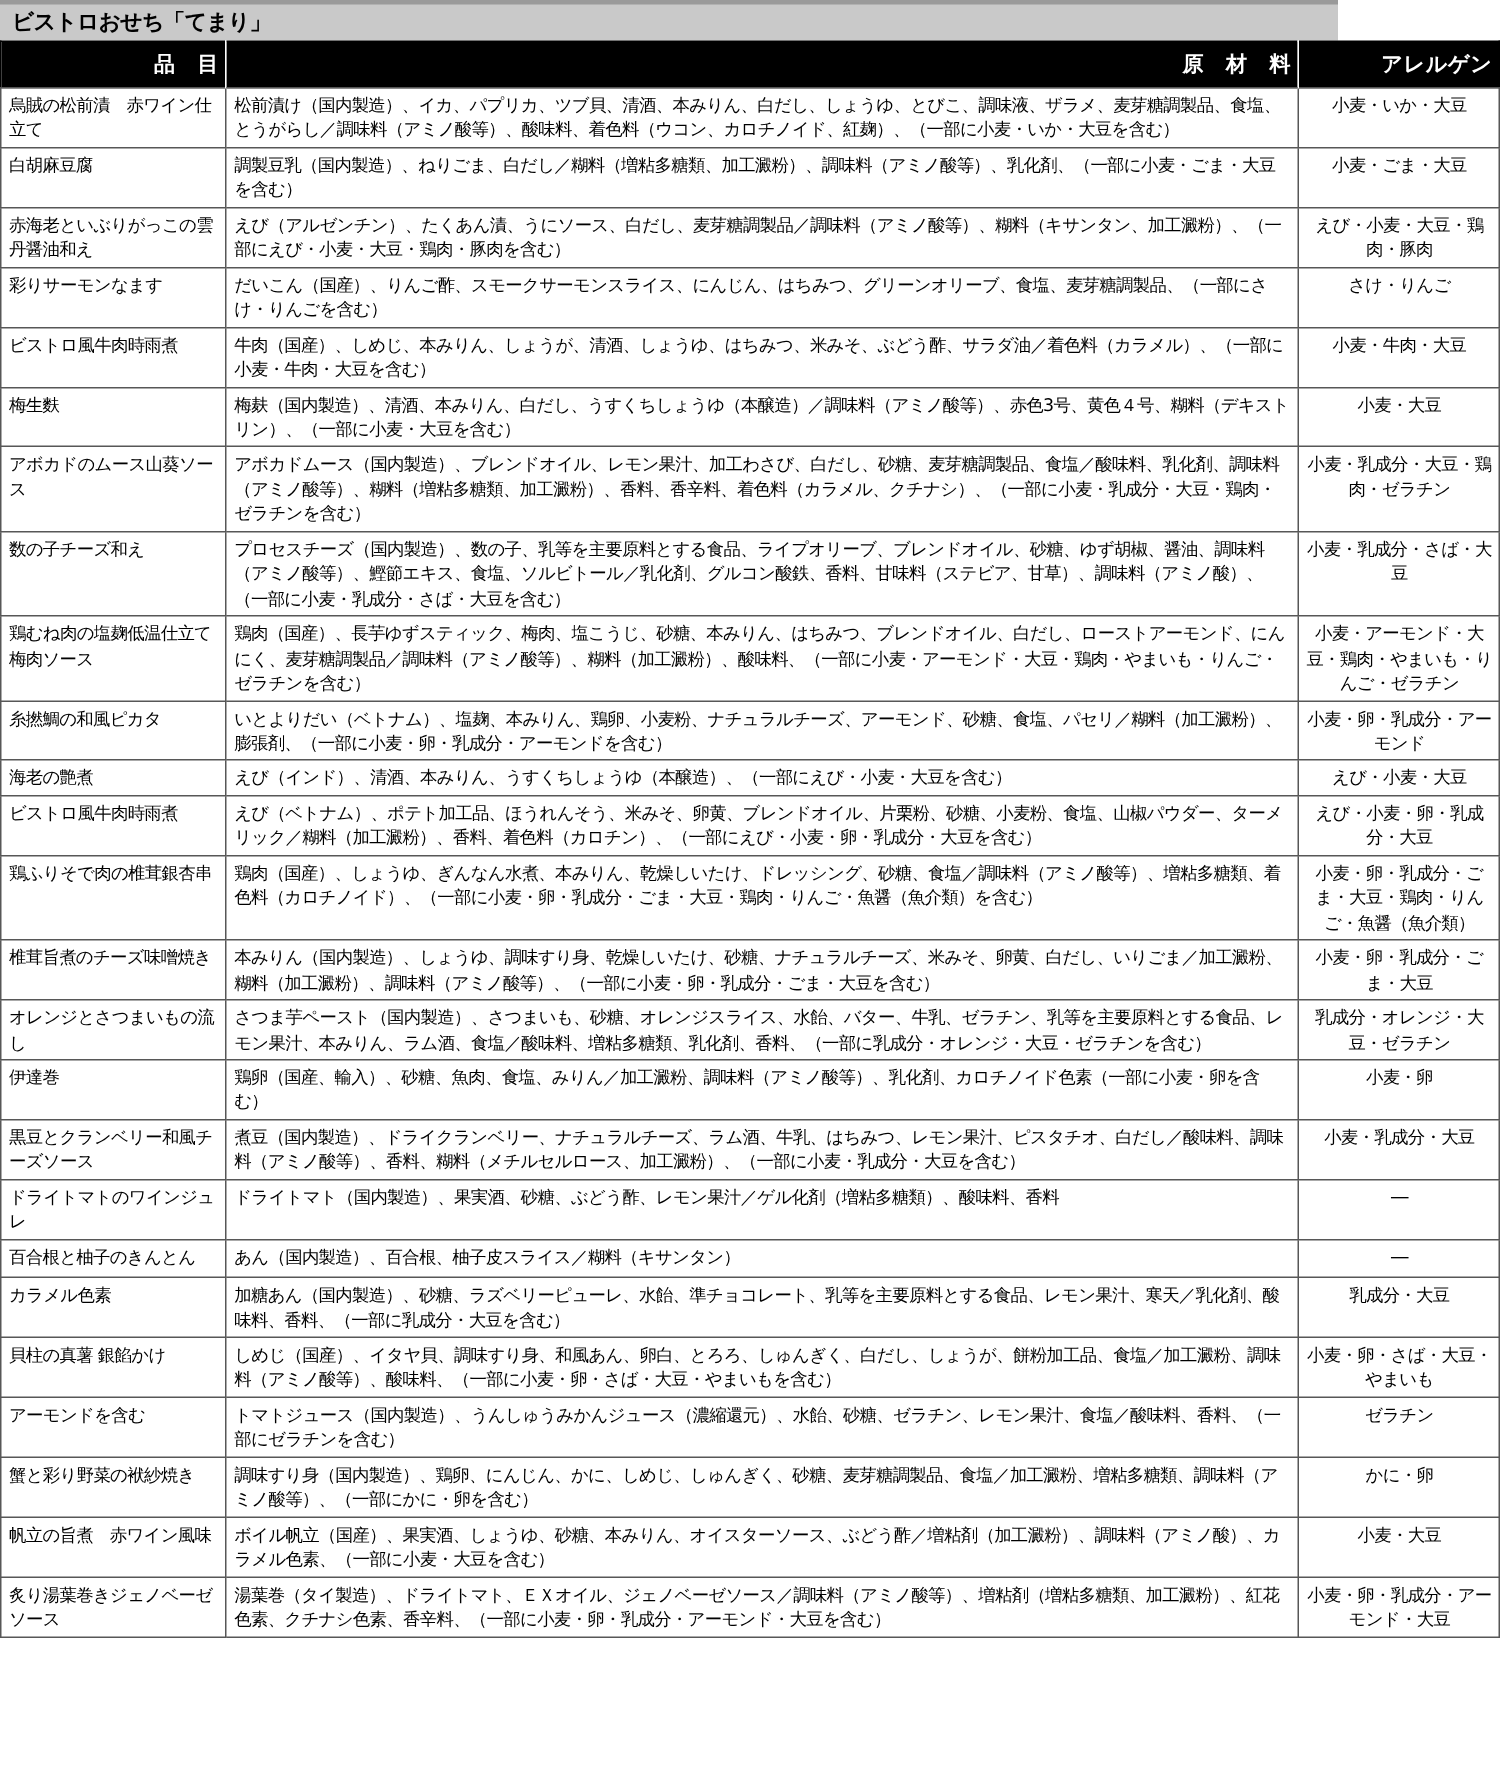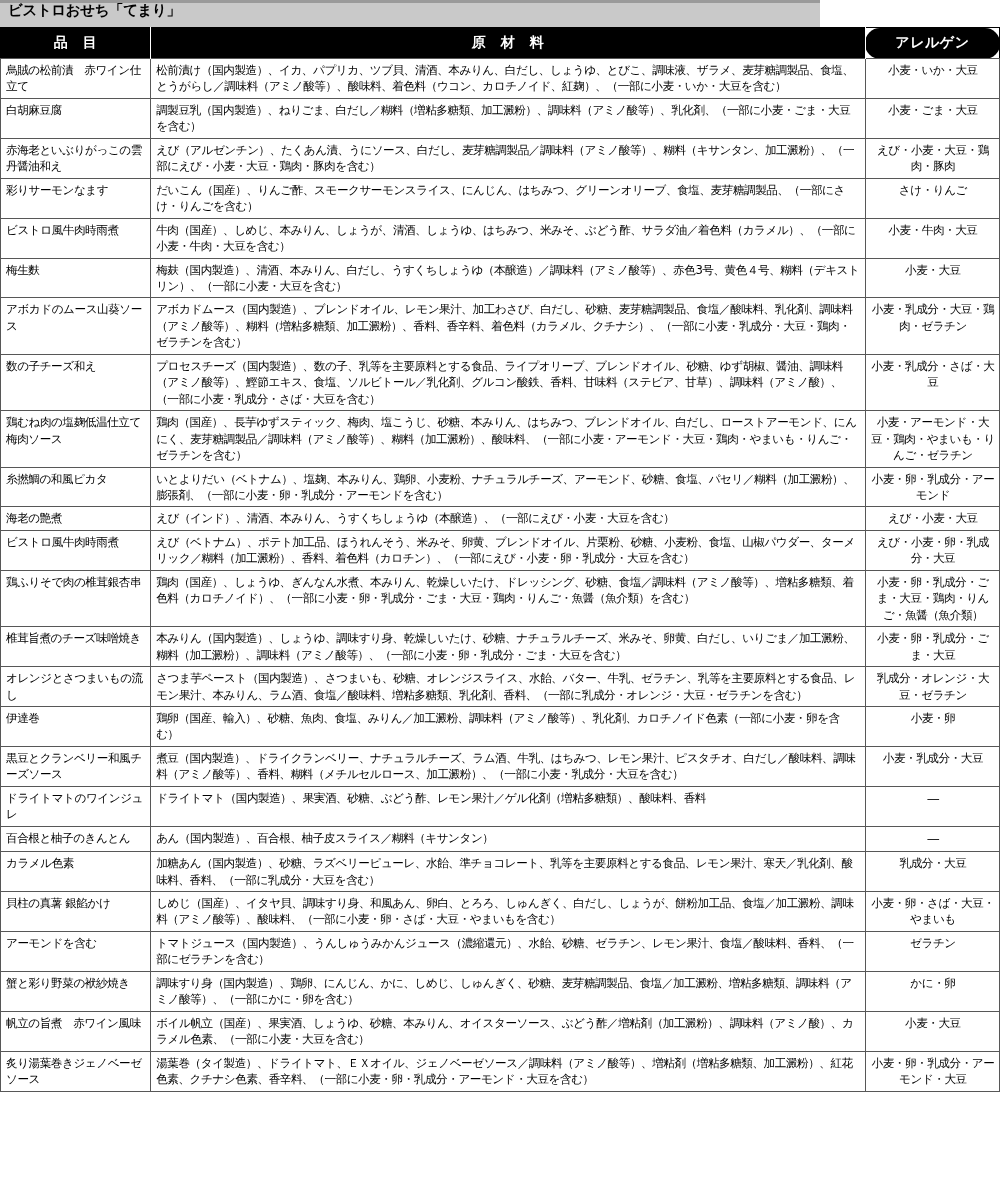--- a/index.html
+++ b/index.html
@@ -18,26 +18,26 @@
     height: 1191px;
     box-sizing: border-box;
     position: relative;
     background: #ffffff;
     overflow: hidden;
   }
 
   
   .title-bar {
     box-sizing: border-box;
-    width: 820px;
+    width: 892px;
     height: 27px;
     background: #c9c9c9;
     border-top: 3px solid #9a9a9a;
     display: flex;
-    align-items: flex-start;
+    align-items: center;
     padding-left: 8px;
   }
   .title-bar .title-text {
     font-size: 14.5px;
     font-weight: 700;
     letter-spacing: -0.4px;
     line-height: 1;
     color: #000;
   }
 
@@ -52,27 +52,27 @@
   table.ingredients col.c-ing   { width: 714px; }
   table.ingredients col.c-alg   { width: 134px; }
 
   table.ingredients thead th {
     background: #000000;
     color: #ffffff;
     font-size: 14px;
     font-weight: 700;
     height: 30px;
     padding: 0 4px;
-    text-align: center;
+    text-align: right;
     vertical-align: middle;
     border-right: 1px solid #ffffff;
     letter-spacing: 0.5px;
     margin-top: 24px;
   }
-  table.ingredients thead th:last-child { border-right: none; border-radius: 15px; }
+  table.ingredients thead th:last-child { border-right: none; }
   .th-spaced { letter-spacing: 6px; padding-left: 6px; }
 
   table.ingredients tbody td {
     border: 1px solid #575757;
     padding: 3px 4px 3px 5px;
     vertical-align: top;
     font-size: 11.6px;
     line-height: 1.42;
     letter-spacing: -0.45px;
     word-break: break-all;

